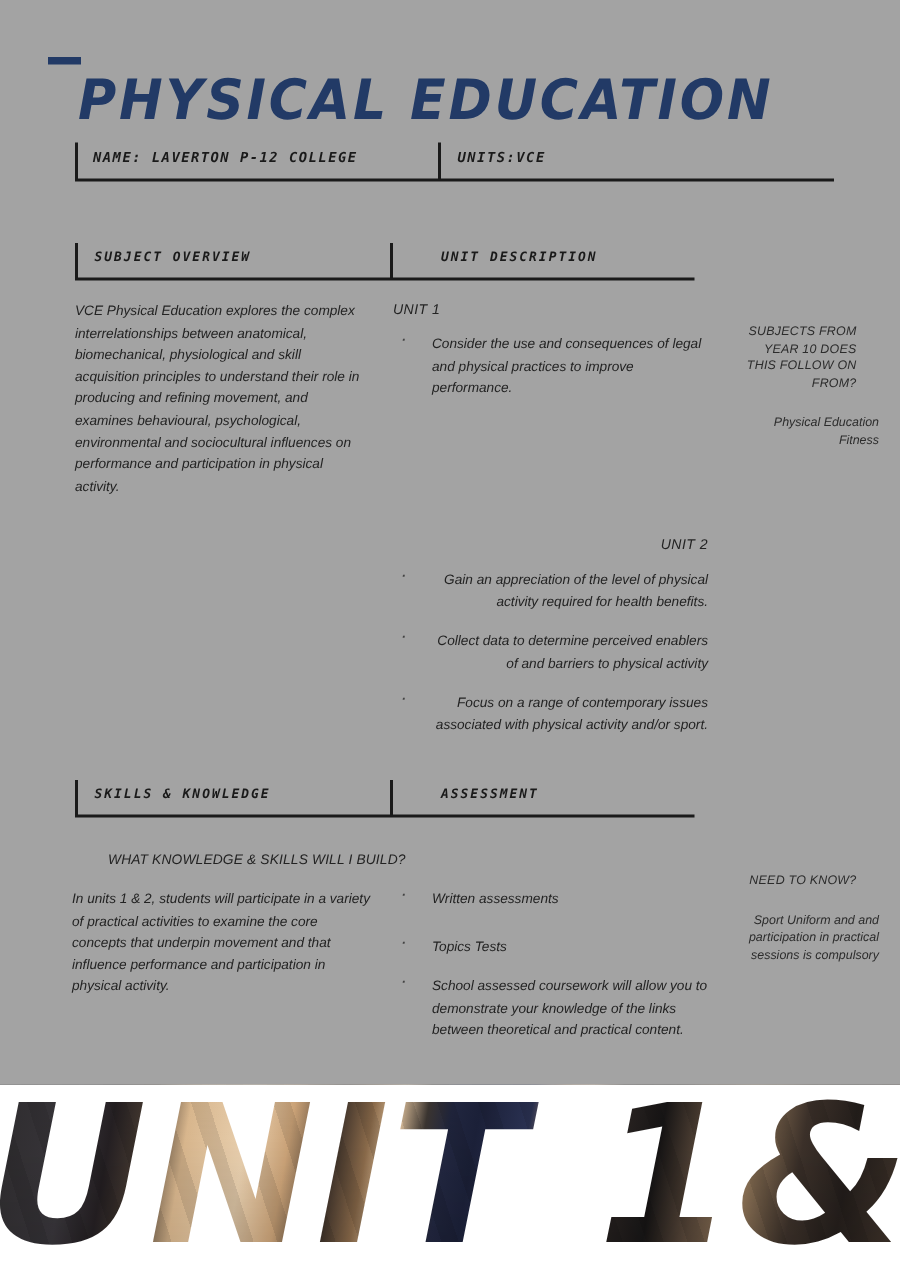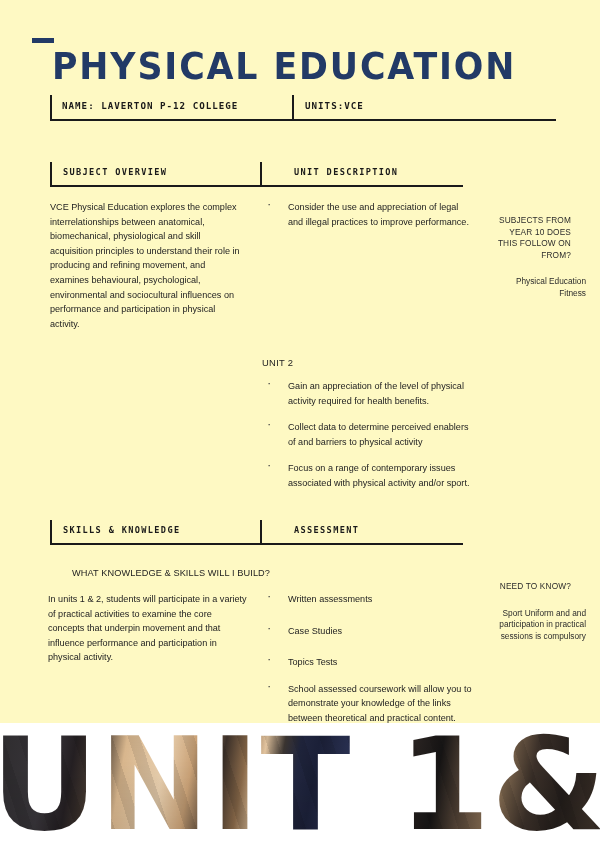--- a/index.html
+++ b/index.html
@@ -5,24 +5,25 @@
 <style>
   html, body {
     margin: 0;
     padding: 0;
     background: #ffffff;
   }
   .page {
     position: relative;
     width: 600px;
     height: 848px;
-    background: #fef9c3;
+    background: #a3a3a3;
     overflow: hidden;
     font-family: "Liberation Sans", sans-serif;
     color: #1a1a1a;
+    font-style: italic;
   }
 
   
   .top-dash {
     position: absolute;
     left: 32px;
     top: 38px;
     width: 22px;
     height: 5px;
     background: #223a66;
@@ -275,26 +276,27 @@
     <div class="vrule-left"></div>
     <div class="vrule-mid"></div>
     <div class="hrule"></div>
     <div class="sec-title left">SUBJECT OVERVIEW</div>
     <div class="sec-title right">UNIT DESCRIPTION</div>
   </div>
 
   <div class="col-text" style="left:50px; top:200px; width:196px;">VCE Physical Education explores the complex interrelationships between anatomical, biomechanical, physiological and skill acquisition principles to understand their role in producing and refining movement, and examines behavioural, psychological, environmental and sociocultural influences on performance and participation in physical activity.</div>
 
   <div style="position:absolute; left:262px; top:200px; width:210px;">
+    <p class="unit-head">UNIT 1</p>
     <ul class="bul">
-      <li>Consider the use and appreciation of legal and illegal practices to improve performance.</li>
+      <li>Consider the use and consequences of legal and physical practices to improve performance.</li>
     </ul>
   </div>
 
-  <div style="position:absolute; left:262px; top:357px; width:210px;">
+  <div style="position:absolute; left:262px; top:357px; width:210px;text-align:right;">
     <p class="unit-head">UNIT 2</p>
     <ul class="bul">
       <li>Gain an appreciation of the level of physical activity required for health benefits.</li>
       <li>Collect data to determine perceived enablers of and barriers to physical activity</li>
       <li>Focus on a range of contemporary issues associated with physical activity and/or sport.</li>
     </ul>
   </div>
 
   <div class="rail" style="top:200px;">
     <p class="rail-head">SUBJECTS FROM YEAR 10 DOES THIS FOLLOW ON FROM?</p>
@@ -309,21 +311,20 @@
     <div class="sec-title left">SKILLS &amp; KNOWLEDGE</div>
     <div class="sec-title right">ASSESSMENT</div>
   </div>
 
   <div class="sub-head" style="left:48px; top:568px; width:215px;">WHAT KNOWLEDGE &amp; SKILLS WILL I BUILD?</div>
   <div class="col-text" style="left:48px; top:592px; width:200px;">In units 1 &amp; 2, students will participate in a variety of practical activities to examine the core concepts that underpin movement and that influence performance and participation in physical activity.</div>
 
   <div style="position:absolute; left:262px; top:592px; width:212px;">
     <ul class="bul">
       <li style="margin-bottom:17px;">Written assessments</li>
-      <li style="margin-bottom:17px;">Case Studies</li>
       <li style="">Topics Tests</li>
       <li>School assessed coursework will allow you to demonstrate your knowledge of the links between theoretical and practical content.</li>
     </ul>
   </div>
 
   <div class="rail" style="top:566px;">
     <p class="rail-head">NEED TO KNOW?</p>
     <p class="rail-body">Sport Uniform and and participation in practical sessions is compulsory</p>
   </div>
 

